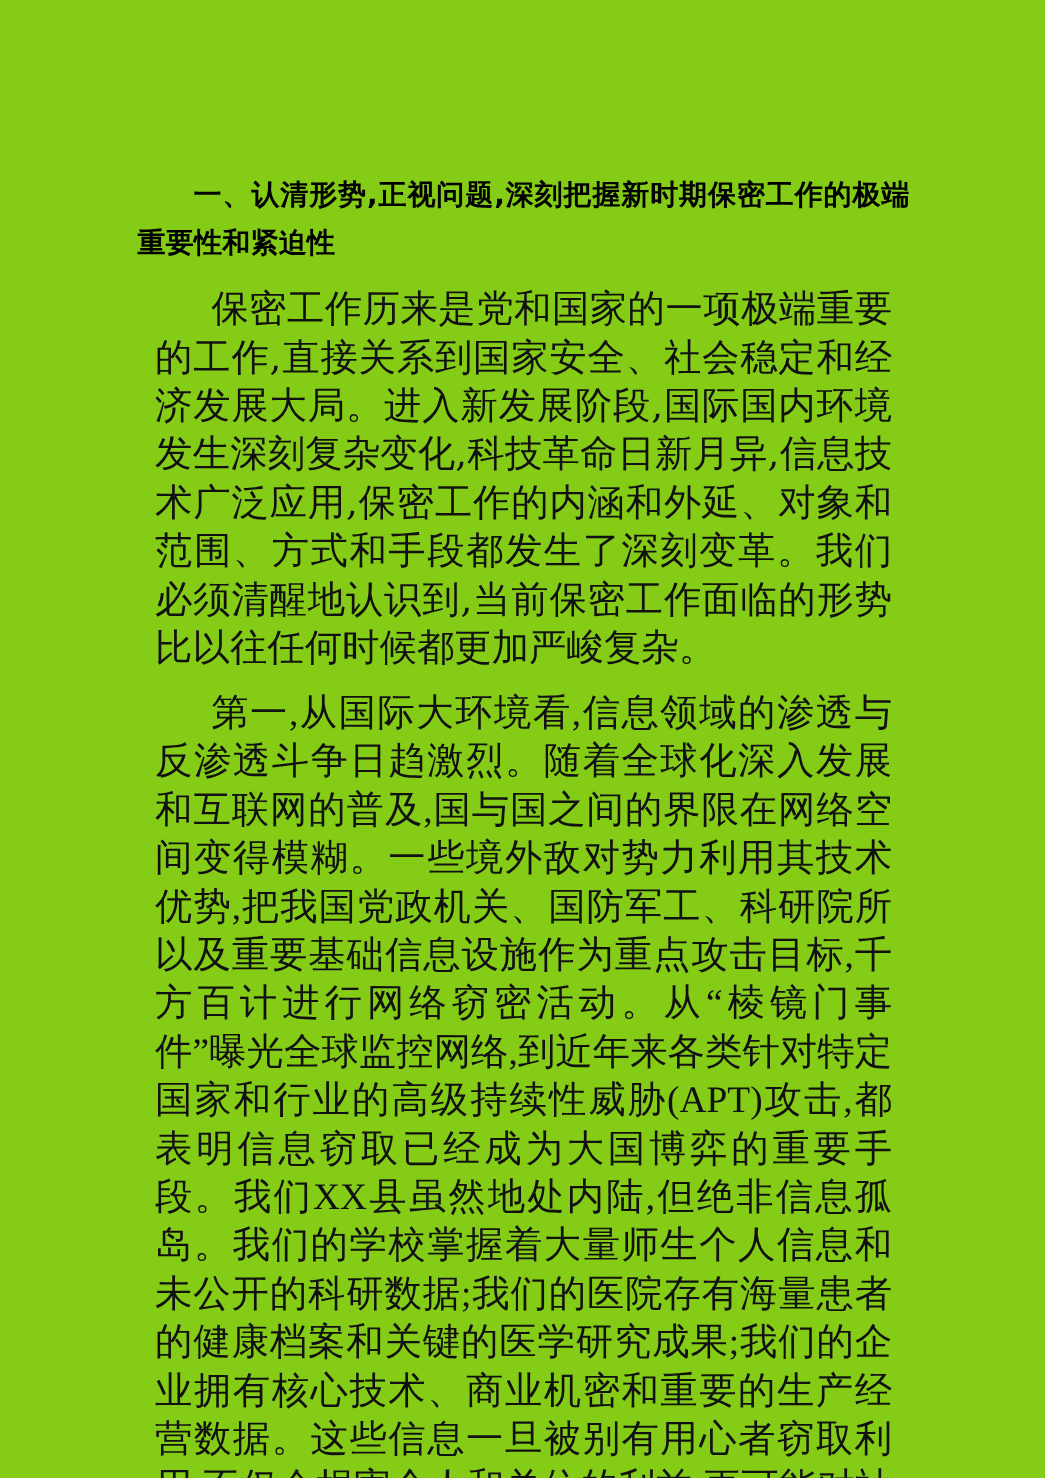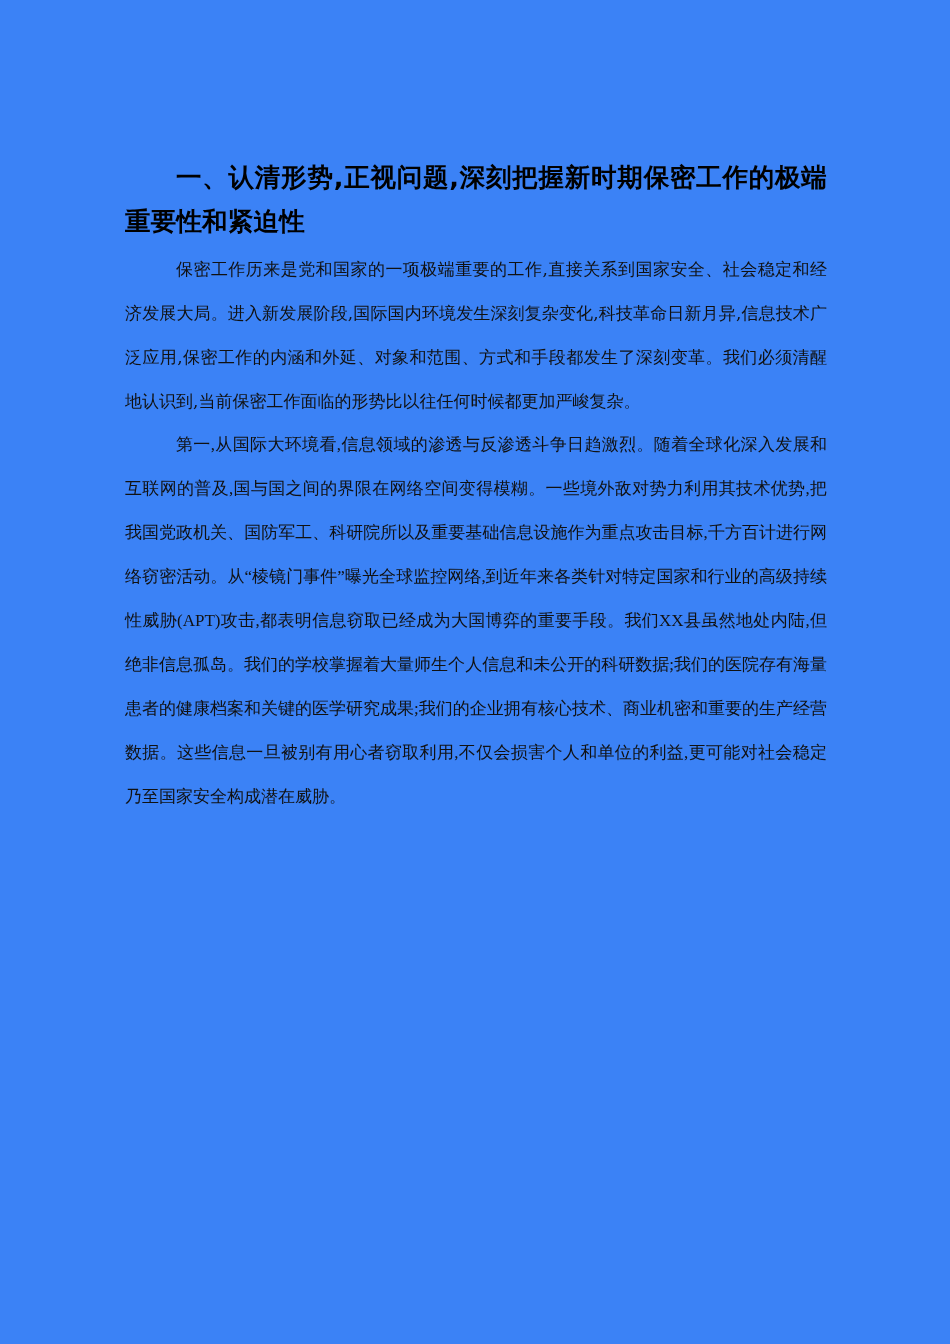--- a/index.html
+++ b/index.html
@@ -9,21 +9,21 @@
     background: #ffffff;
   }
   body {
     font-family: "DejaVu Serif", "Liberation Serif", serif;
     -webkit-font-smoothing: antialiased;
   }
   .page {
     position: relative;
     width: 950px;
     height: 1344px;
-    background: #3b82f6;
+    background: #84cc16;
     overflow: hidden;
     box-sizing: border-box;
   }
   .content {
     position: absolute;
     left: 125px;
     top: 155px;
     width: 702px;
   }
   .heading {
@@ -34,25 +34,25 @@
     color: #000000;
     letter-spacing: 0.2px;
     text-indent: 51px;
     margin: 0 0 4px 0;
     text-align: justify;
     text-justify: inter-character;
   }
   .para {
     font-family: "DejaVu Serif", "Liberation Serif", serif;
     font-weight: 400;
-    font-size: 17px;
+    font-size: 34px;
     line-height: 44px;
     color: #111111;
     text-indent: 51px;
-    margin: 0;
+    margin: 16px;
     text-align: justify;
     text-justify: inter-character;
     word-break: break-all;
   }
   .para + .para {
     margin-top: 0;
     font-family: Liberation Serif, serif;
   }
 </style>
 </head>

